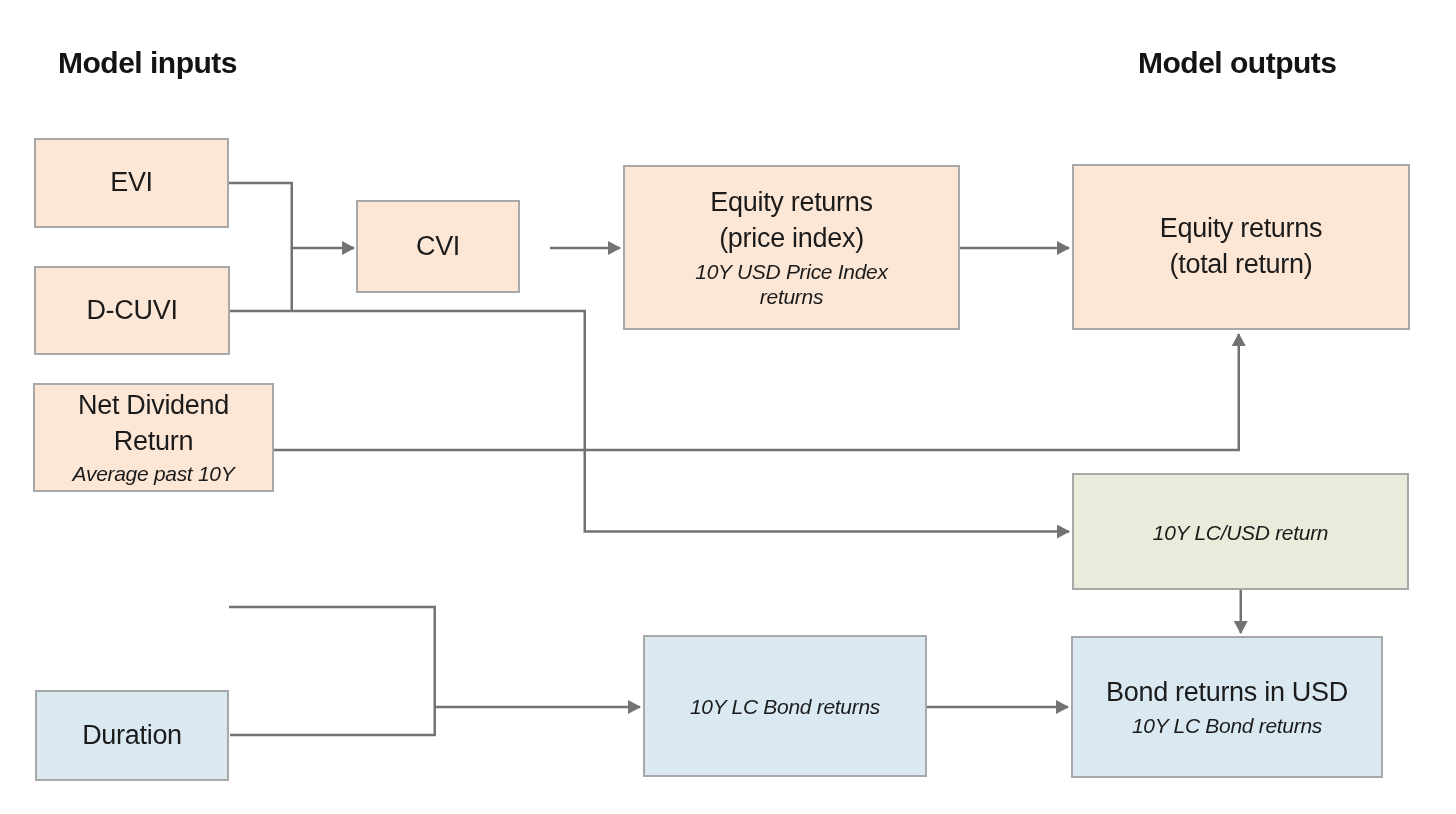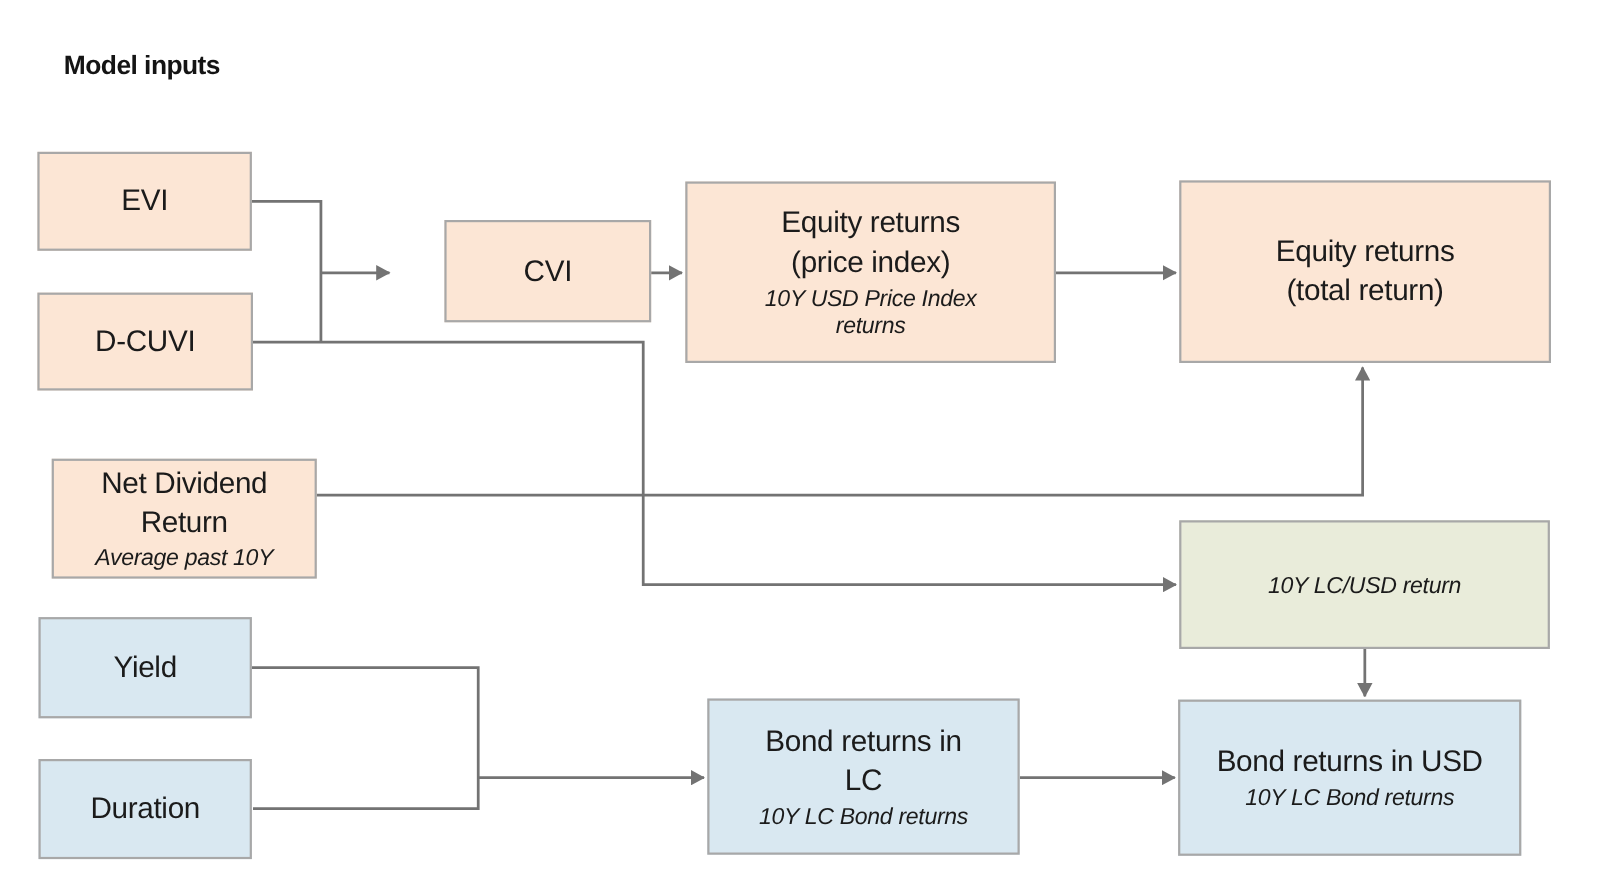--- a/index.html
+++ b/index.html
@@ -17,21 +17,21 @@
     position: relative;
     width: 1456px;
     height: 814px;
     background: var(--background);
     font-family: "Liberation Sans", sans-serif;
     color: var(--text);
     overflow: hidden;
   }
   .heading {
     position: absolute;
-    font-size: 24px;
+    font-size: 30px;
     font-weight: bold;
     letter-spacing: -0.5px;
     color: #141414;
     white-space: nowrap;
   }
   #edges { position: absolute; left: 0; top: 0; }
   .edge { fill: none; stroke: var(--connector); stroke-width: 2.5px; }
   .arrowhead { fill: var(--connector); }
   .node {
     position: absolute;
@@ -78,57 +78,53 @@
     <path class="edge" d="M550,248 H620" marker-end="url(#ah)"></path>
     <path class="edge" d="M960,248 H1069" marker-end="url(#ah)"></path>
     <path class="edge" d="M274,450 H1238.75 V334" marker-end="url(#ah)"></path>
     <path class="edge" d="M1240.75,590 V633" marker-end="url(#ah)"></path>
     <path class="edge" d="M229,607 H434.75 V735 H230"></path>
     <path class="edge" d="M434.75,707 H640" marker-end="url(#ah)"></path>
     <path class="edge" d="M927,707 H1068" marker-end="url(#ah)"></path>
   </svg>
 
   <div class="heading" style="left:58px; top:46px;">Model inputs</div>
+  <div class="heading" style="left:1138px; top:46px;">Model outputs</div>
 
   <div class="node peach" style="left:34px; top:266px; width:196px; height:89px;">
     <div class="box-label">D-CUVI</div>
   </div>
 
   <div class="node peach" style="left:34px; top:138px; width:195px; height:90px;">
     <div class="box-label">EVI</div>
   </div>
 
-  <div class="node peach" style="left:47px; top:383px; width:241px; height:109px;margin-top:34px;">
+  <div class="node peach" style="left:33px; top:383px; width:241px; height:109px;">
     <div class="box-label">Net Dividend
 Return</div>
     <div class="box-sub">Average past 10Y</div>
   </div>
 
-  <div class="node blue" style="left:35px; top:561px; width:194px; height:92px;">
-    <div class="box-label">Yield</div>
-  </div>
 
   <div class="node blue" style="left:35px; top:690px; width:194px; height:91px;">
     <div class="box-label">Duration</div>
   </div>
 
-  <div class="node peach" style="left:356px; top:200px; width:188px; height:93px;margin-left:48px;">
+  <div class="node peach" style="left:356px; top:200px; width:164px; height:93px;">
     <div class="box-label">CVI</div>
   </div>
 
   <div class="node peach" style="left:623px; top:165px; width:337px; height:165px;">
     <div class="box-label">Equity returns
 (price index)</div>
     <div class="box-sub">10Y USD Price Index
 returns</div>
   </div>
 
   <div class="node blue" style="left:643px; top:635px; width:284px; height:142px;">
-    <div class="box-label">Bond returns in
-LC</div>
     <div class="box-sub">10Y LC Bond returns</div>
   </div>
 
   <div class="node peach" style="left:1072px; top:164px; width:338px; height:166px;">
     <div class="box-label">Equity returns
 (total return)</div>
   </div>
 
   <div class="node green" style="left:1072px; top:473px; width:337px; height:117px;">
     <div class="box-sub">10Y LC/USD return</div>

